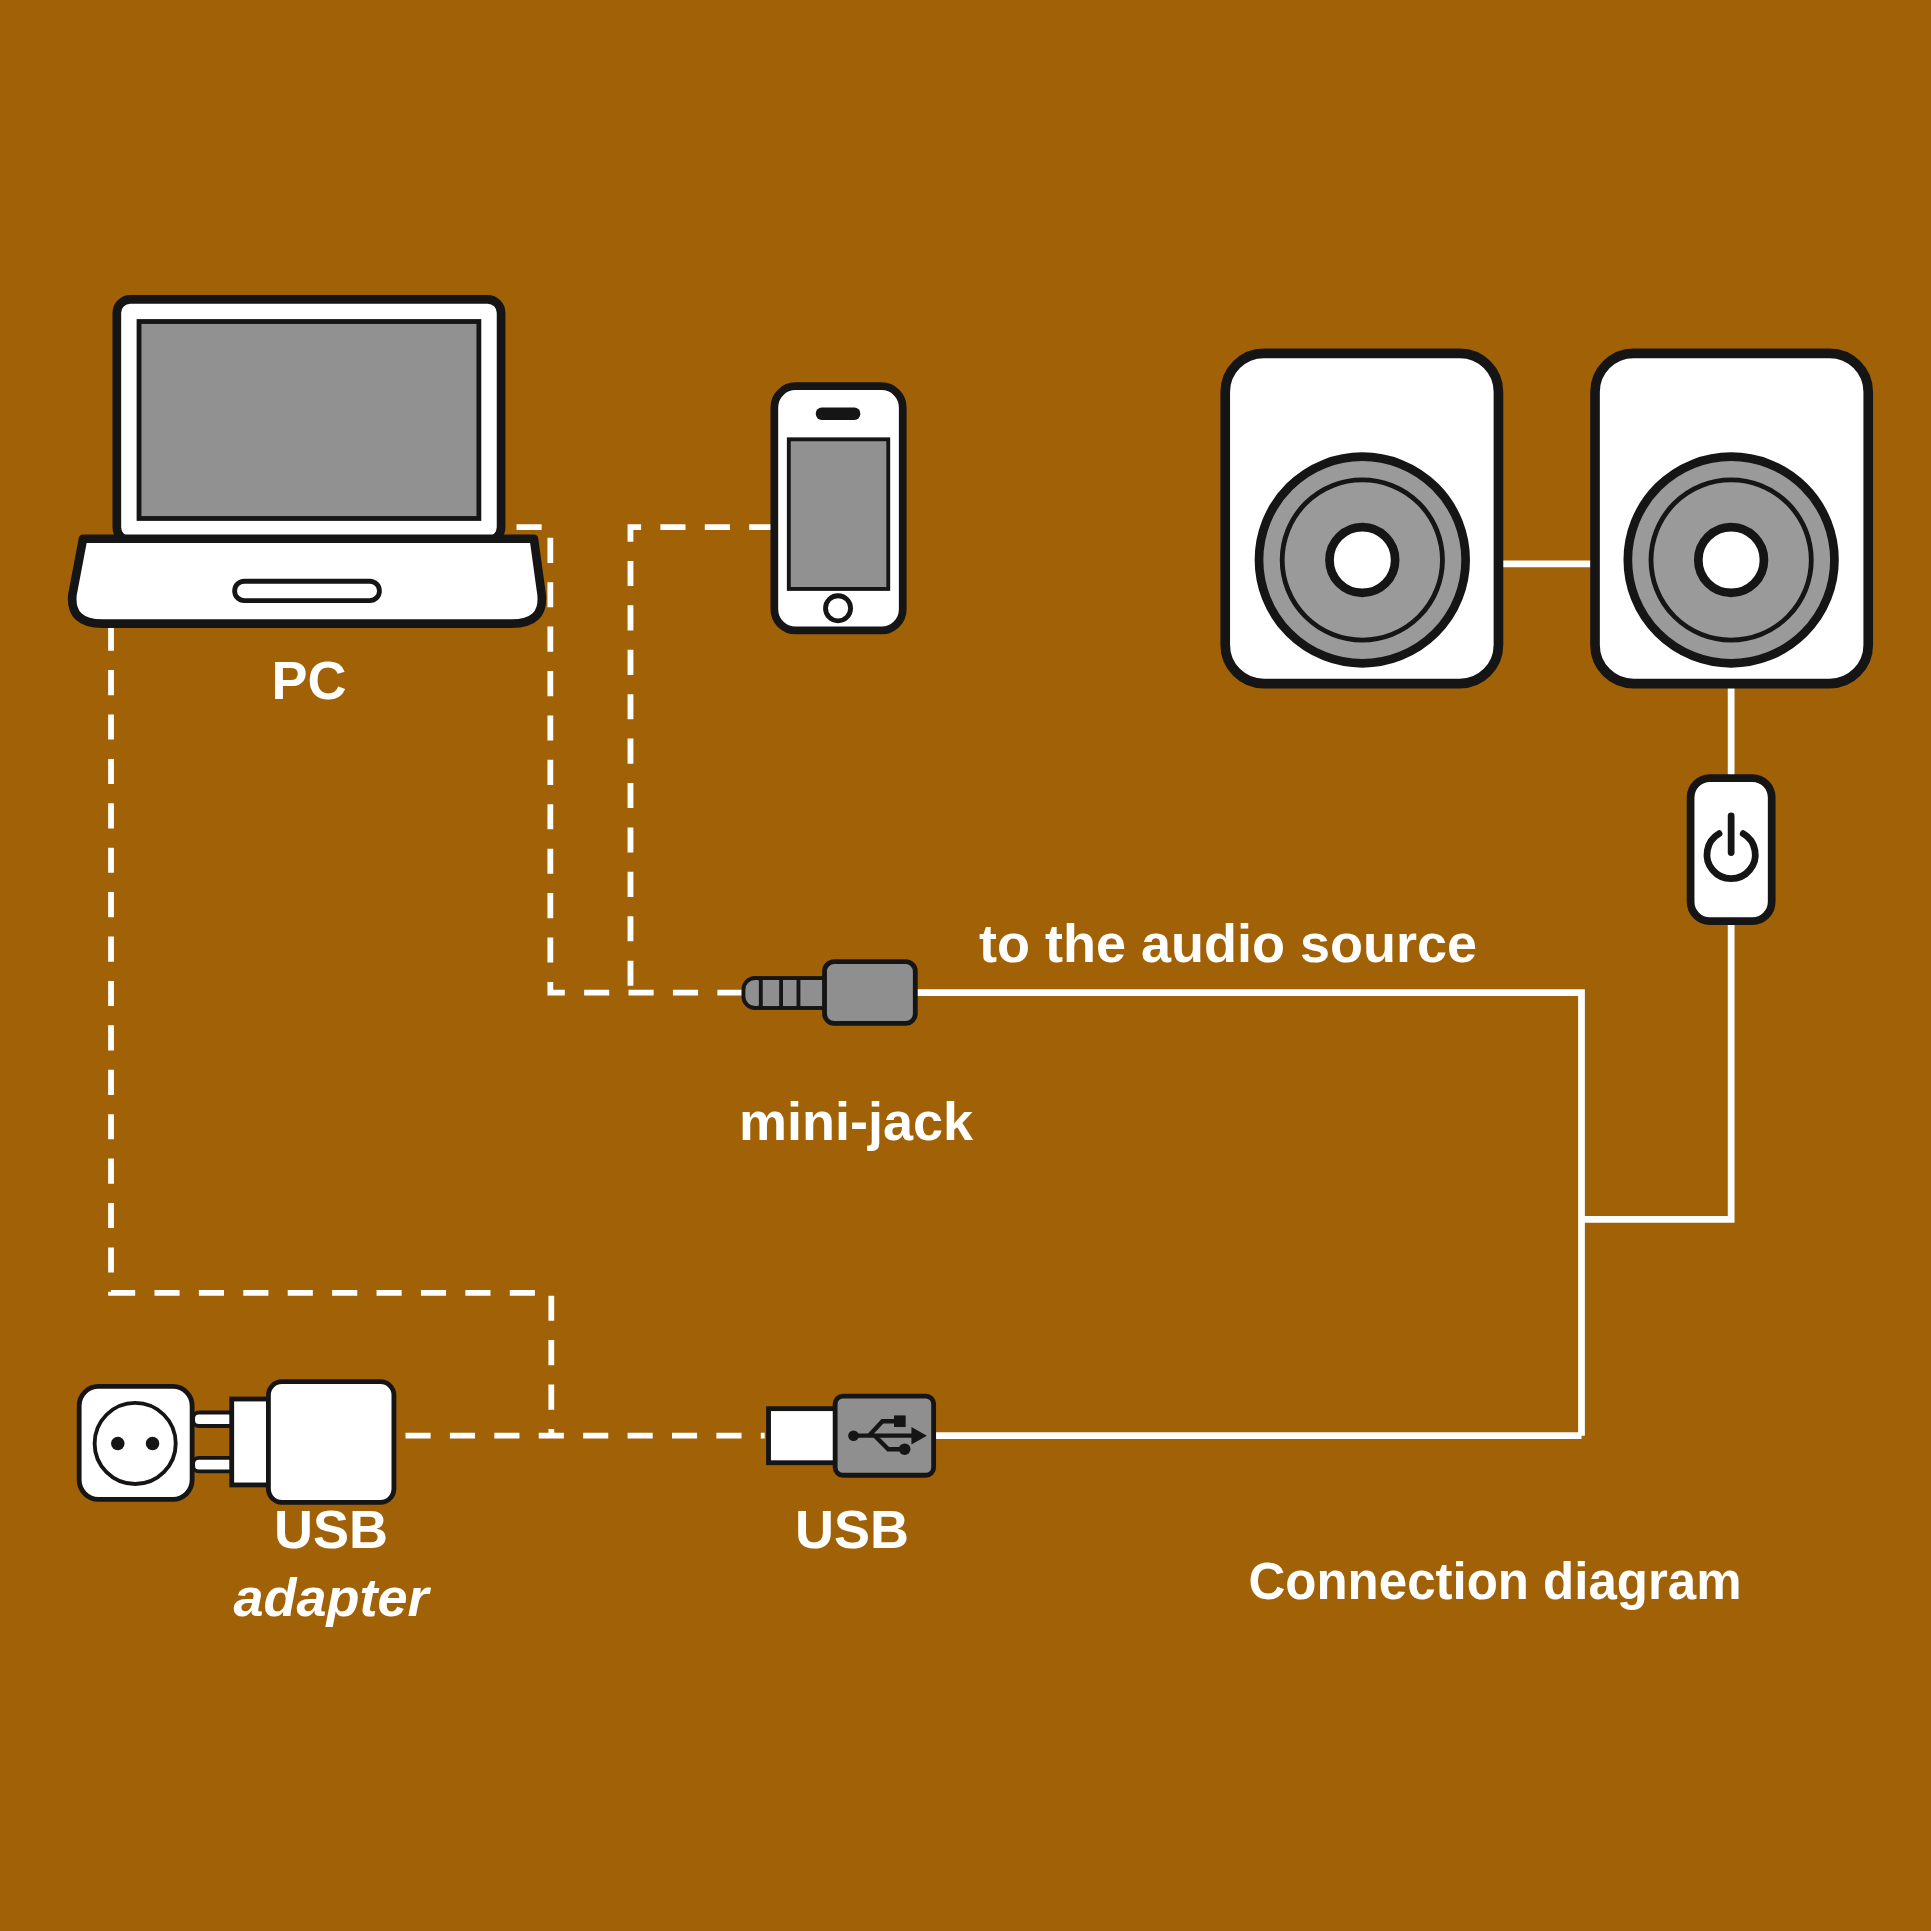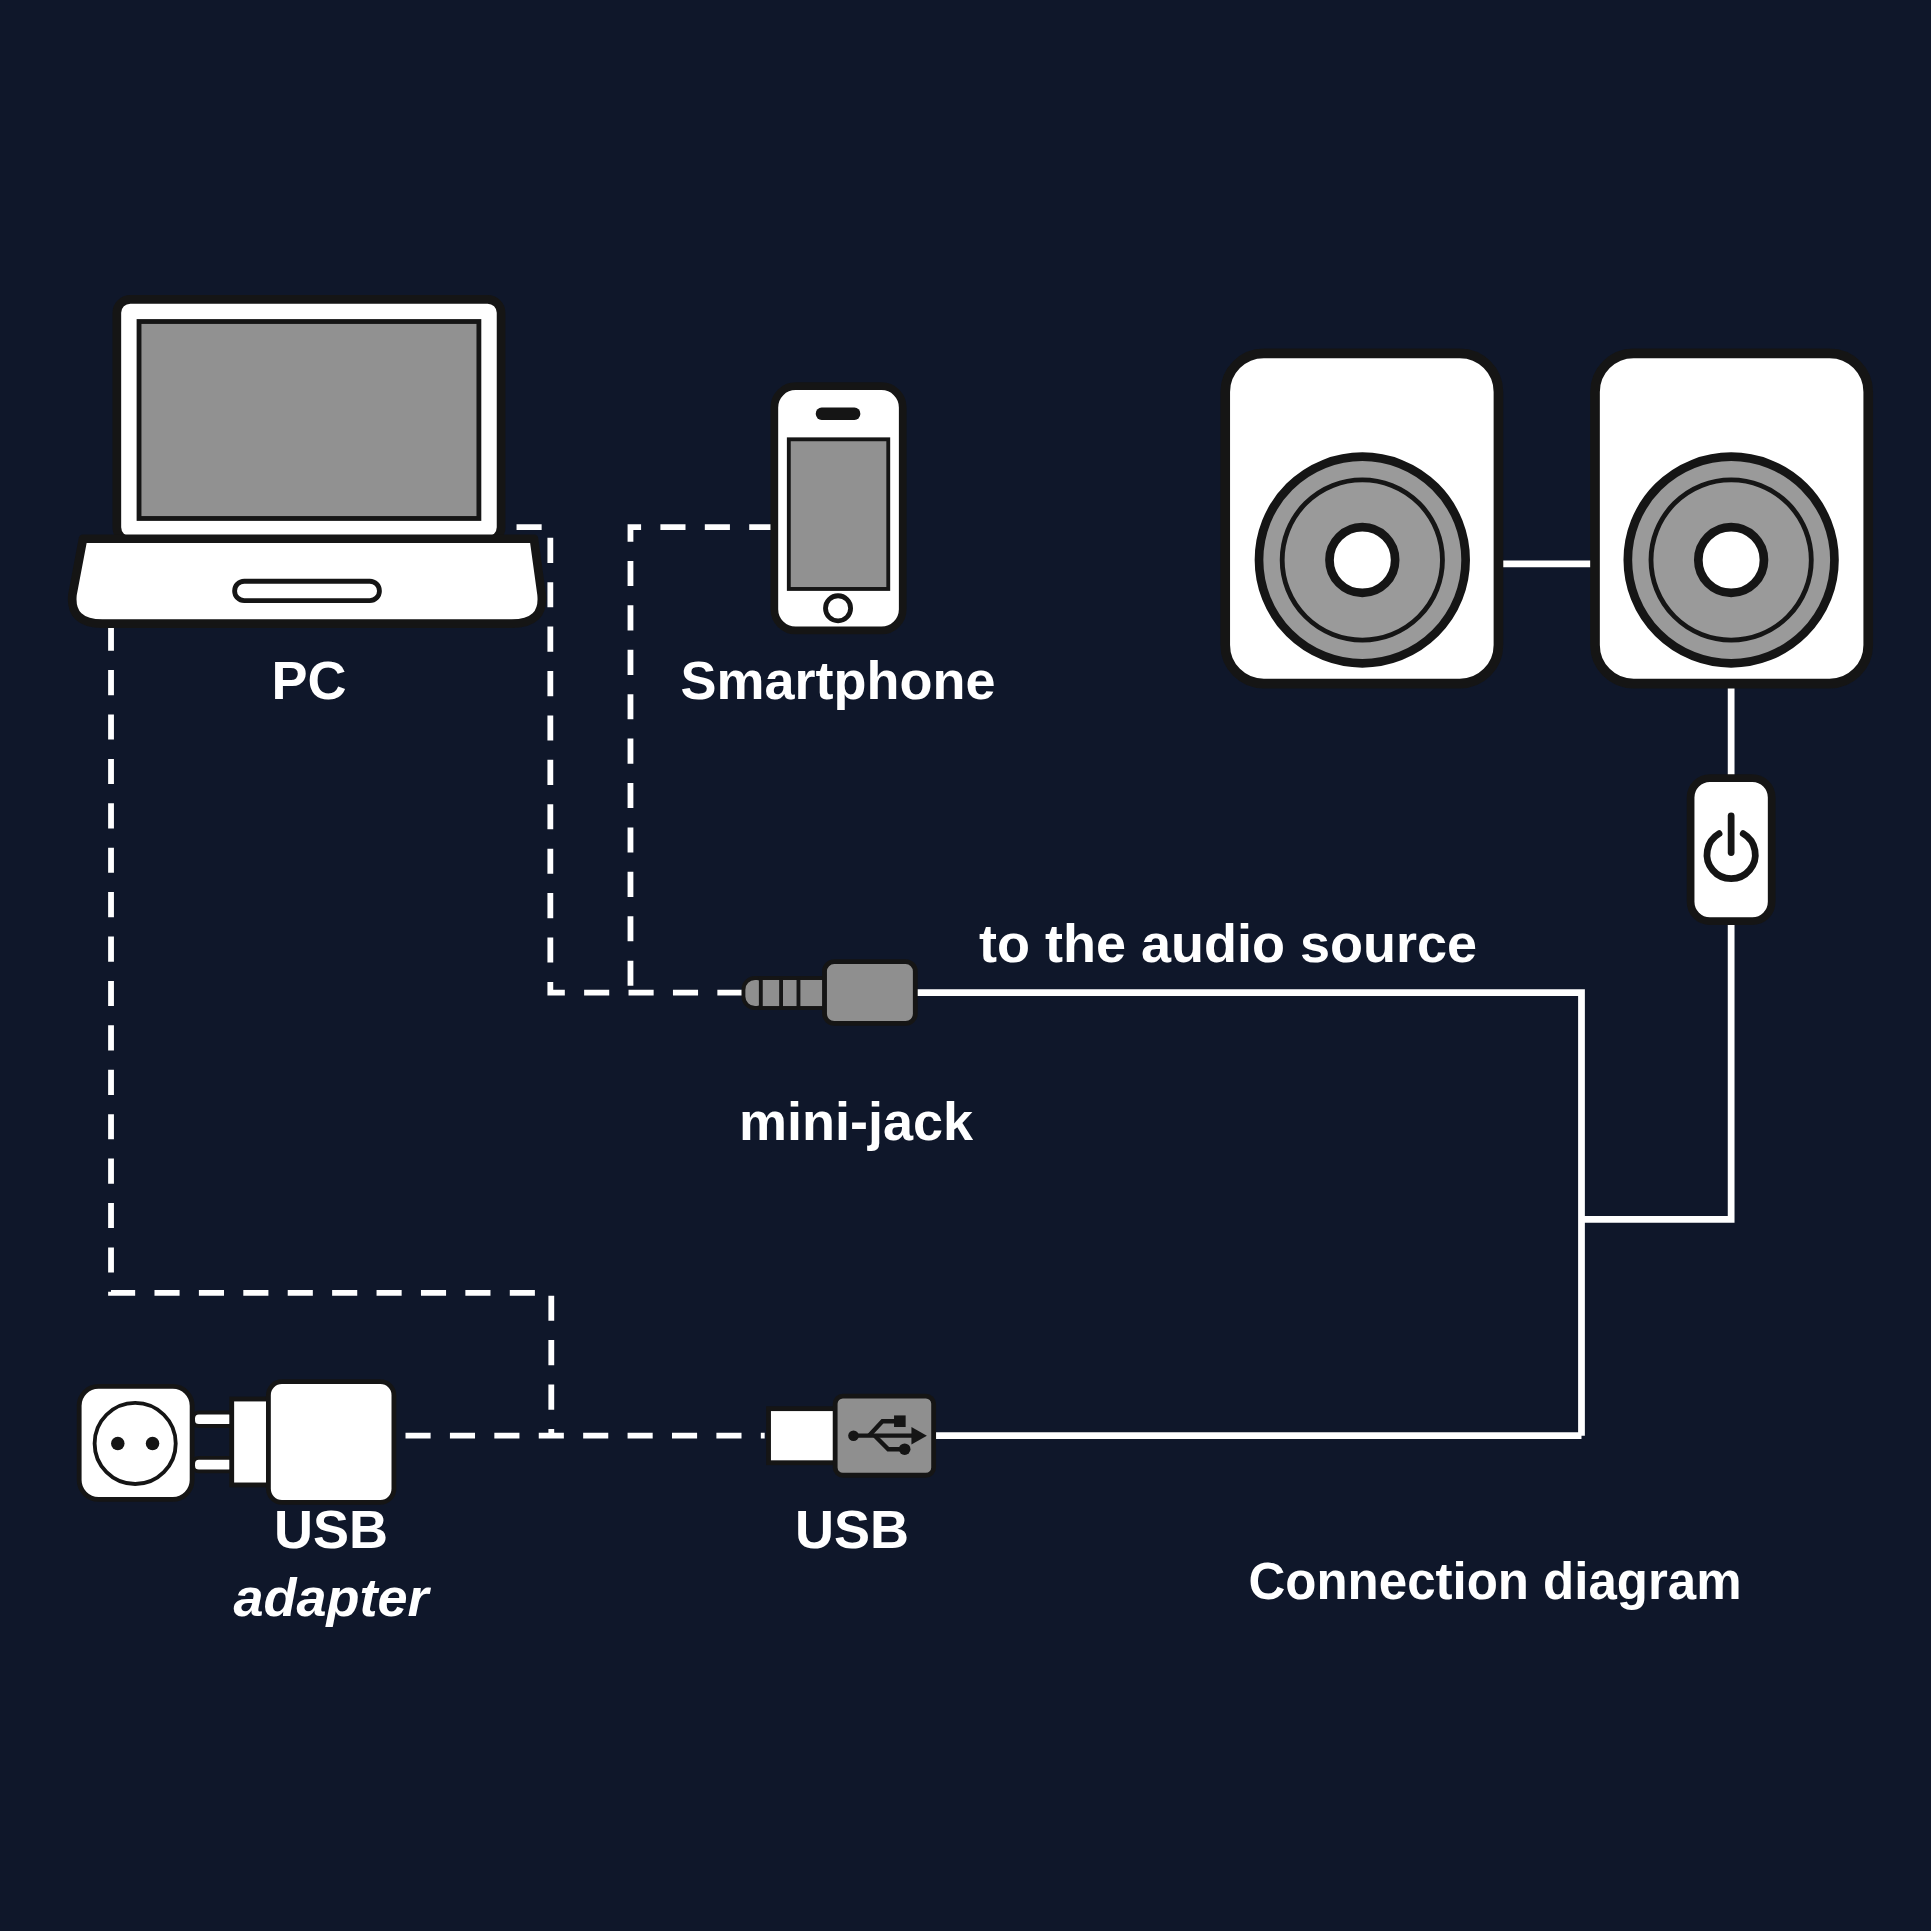--- a/index.html
+++ b/index.html
@@ -1,19 +1,19 @@
 <!DOCTYPE html>
 <html><head>
 <meta charset="utf-8">
 <style>
   html,body{margin:0;padding:0;background:#0e72b8;}
   .canvas{
     position:relative;
     width:1931px;height:1931px;
-    background:#0f172a;
+    background:#a16207;
     overflow:hidden;
     font-family:"Liberation Sans", sans-serif;
   }
   .canvas svg{position:absolute;left:0;top:0;}
   .label{
     position:absolute;
     color:#ffffff;
     font-weight:700;
     font-size:54px;
     line-height:1.15;
@@ -112,21 +112,20 @@
       <rect x="200" y="1463" width="43" height="14" rx="6" fill="#ffffff" stroke="#151515" stroke-width="4"></rect>
       <rect x="200" y="1510" width="43" height="14" rx="6" fill="#ffffff" stroke="#151515" stroke-width="4"></rect>
       <rect x="240" y="1449" width="40" height="89" fill="#ffffff" stroke="#151515" stroke-width="5"></rect>
       <rect x="278" y="1431" width="130" height="125" rx="14" fill="#ffffff" stroke="#151515" stroke-width="5"></rect>
     </g>
 
   </svg>
 
   <div class="label centered" style="left:309px; top:649px;">PC</div>
 
-  <div class="label centered" style="left:838px; top:649px;">Smartphone</div>
 
   <div class="label" style="left:979px; top:912px;">to the audio source</div>
 
   <div class="label" style="left:739px; top:1090px;">mini-jack</div>
 
 
 
   <div class="label centered" style="left:852px; top:1498px;">USB</div>
 
   <div class="label centered" style="left:331px; top:1498px;">USB</div>

